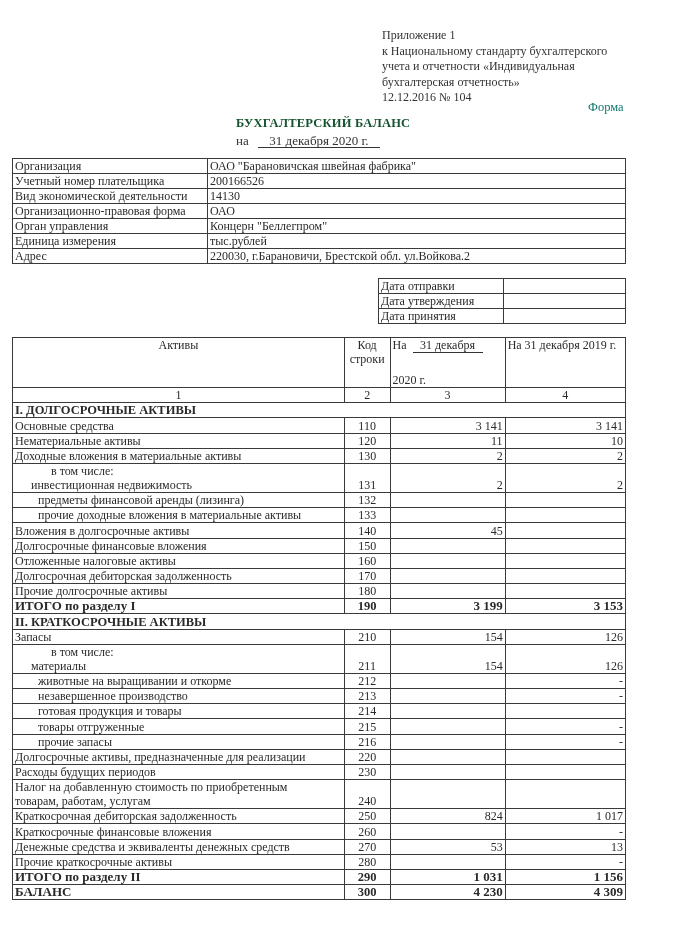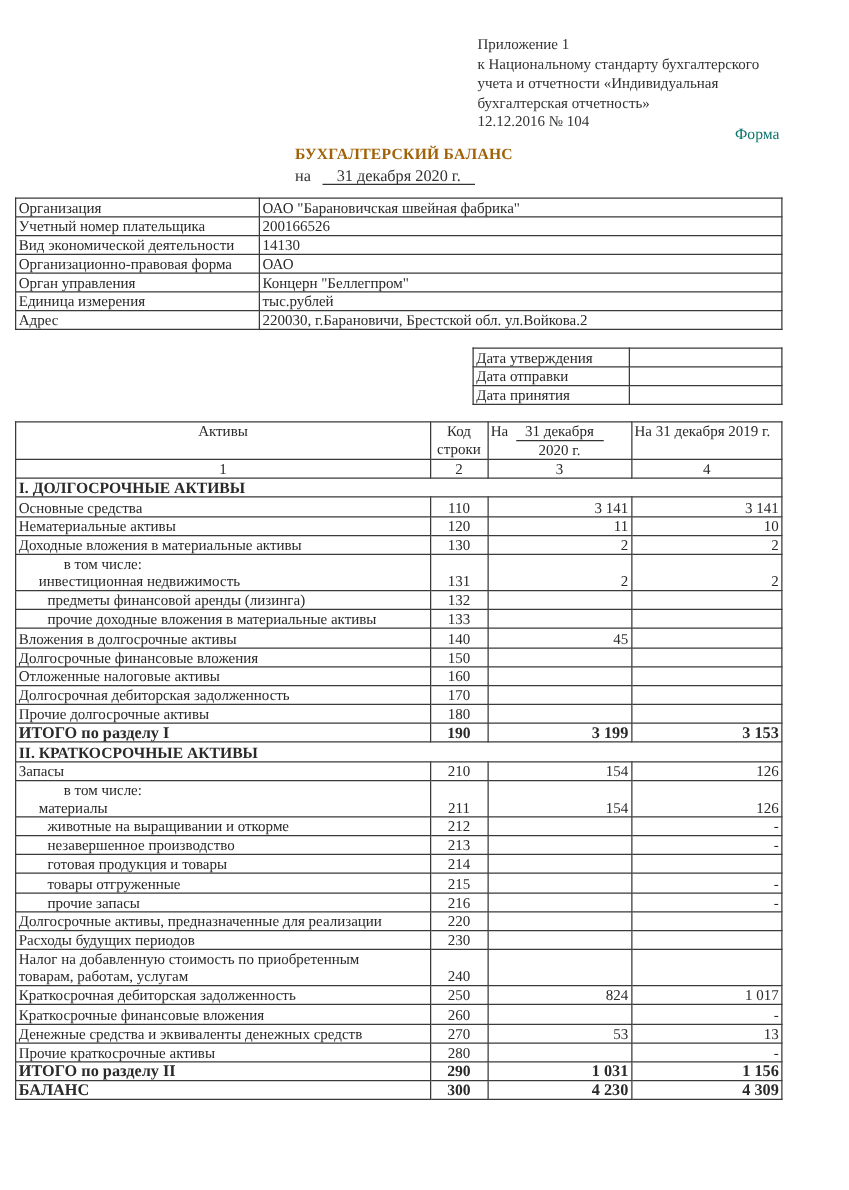--- a/index.html
+++ b/index.html
@@ -31,21 +31,21 @@
       font-size: 12.5px;
       color: #0f766e;
     }
     .title {
       position: absolute;
       left: 236px;
       top: 116px;
       font-weight: bold;
       font-size: 12.5px;
       letter-spacing: 0.2px;
-      color: #a16207;
+      color: #14532d;
     }
     .title-date {
       position: absolute;
       left: 236px;
       top: 133px;
       font-size: 13px;
       color: #333;
     }
     .title-date .underline {
       display: inline-block;
@@ -94,21 +94,21 @@
     .bal-table td.c4 { width: 118px; text-align: right; }
     .bal-table .hdr td { vertical-align: top; text-align: center; }
     .bal-table .hdr td.c3, .bal-table .hdr td.c4 { text-align: left; }
     .bal-table .hdr .h3-line1 span.u {
       display: inline-block;
       border-bottom: 1px solid #333;
       width: 70px;
       text-align: center;
       margin-left: 6px;
     }
-    .bal-table .hdr .h3-line2 { text-align: center; }
+    .bal-table .hdr .h3-line2 { text-align: left; margin-top: 20px; }
     .bal-table .num td { text-align: center; }
     .bal-table .section td {
       font-weight: bold;
       font-size: 12.5px;
     }
     .bal-table .total td {
       font-weight: bold;
       font-size: 13px;
     }
     .bal-table .total td.c2 { font-size: 12.5px; }
@@ -164,25 +164,25 @@
   <tr>
         <td class="label">Адрес</td>
         <td>220030, г.Барановичи, Брестской обл. ул.Войкова.2</td>
       </tr>
 </tbody>
   </table>
 
 <table class="date-table">
   <tbody>
       <tr>
+        <td class="label">Дата отправки</td>
+        <td></td>
+      </tr>
+  <tr>
         <td class="label">Дата утверждения</td>
-        <td></td>
-      </tr>
-  <tr>
-        <td class="label">Дата отправки</td>
         <td></td>
       </tr>
   <tr>
         <td class="label">Дата принятия</td>
         <td></td>
       </tr>
 </tbody>
   </table>
 
 <table class="bal-table">

